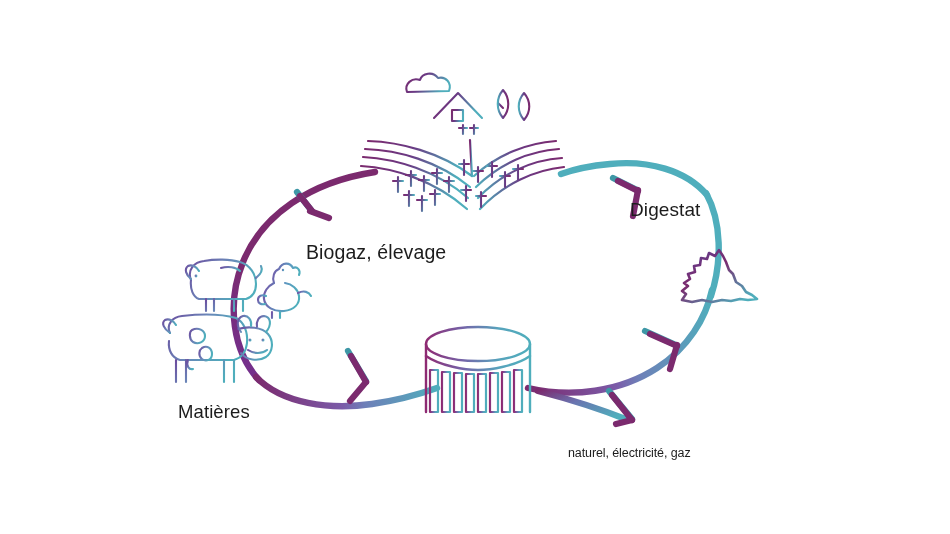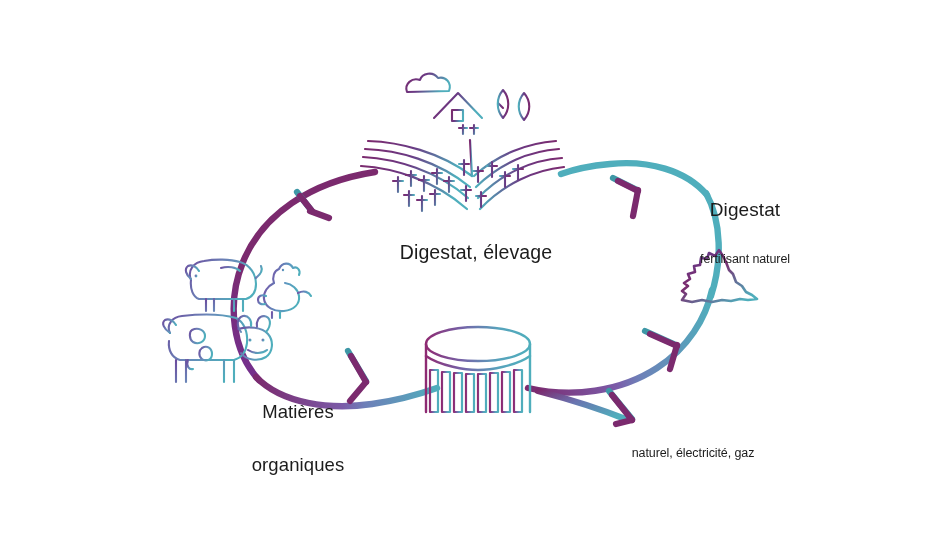--- a/index.html
+++ b/index.html
@@ -24,21 +24,20 @@
     top: 0;
     width: 950px;
     height: 534px;
     display: block;
   }
   .dlabel {
     position: absolute;
     color: #1a1a1a;
     line-height: 1.02;
     white-space: pre;
-    text-align: center;
     letter-spacing: 0.1px;
     font-family: "Liberation Sans", sans-serif;
   }
   .dlabel .main {
     display: block;
     font-size: 19.5px;
     font-weight: 400;
     color: #1c1c1c;
   }
   .dlabel .sub {
@@ -49,21 +48,21 @@
     margin-top: 1px;
     letter-spacing: -0.1px;
   }
   #label-culture {
     left: 306px; top: 210px; width: 340px;
   }
   #label-digestat {
     left: 630px; top: 167px; width: 230px;
   }
   #label-matieres {
-    left: 192px; top: 368px; width: 212px;
+    left: 178px; top: 368px; width: 212px;
     line-height: 1.05;
   }
   #label-matieres .main { font-size: 18.5px; }
   #label-methaniseur {
     left: 360px; top: 428px; width: 250px;
   }
   #label-biogaz {
     left: 568px; top: 413px; width: 250px;
   }
   #label-biogaz .main, #label-digestat .main { font-size: 19px; }
@@ -318,31 +317,29 @@
     <g fill="none" stroke-width="2.6" stroke-linecap="round" stroke-linejoin="round">
       <path stroke="url(#gradDigest)" d="M 682,300 L 686,294 L 682,291 L 688,286 L 684,283 L 690,279 L 688,274 L 695,272
                L 694,266 L 700,265 L 701,258 L 707,259 L 709,253 L 715,256 L 719,250
                L 723,256 L 726,262 L 729,270 L 733,274 L 736,282 L 742,286 L 746,292
                L 752,295 L 757,299 L 748,300 L 740,299 L 731,301 L 722,300 L 712,302
                L 702,300 L 692,302 Z"></path>
     </g>
   </svg>
 
   <div class="dlabel" id="label-culture">
-    <span class="main">Digestat, élevage</span>
+    <span class="main">Biogaz, élevage</span>
   </div>
 
   <div class="dlabel" id="label-digestat">
     <span class="main">Digestat</span>
-    <span class="sub">fertilisant naturel</span>
   </div>
 
   <div class="dlabel" id="label-matieres">
     <span class="main">Matières</span>
-    <span class="main">organiques</span>
   </div>
 
 
   <div class="dlabel" id="label-biogaz">
     <span class="sub">naturel, électricité, gaz</span>
   </div>
 
 </div>
 
 </body></html>

